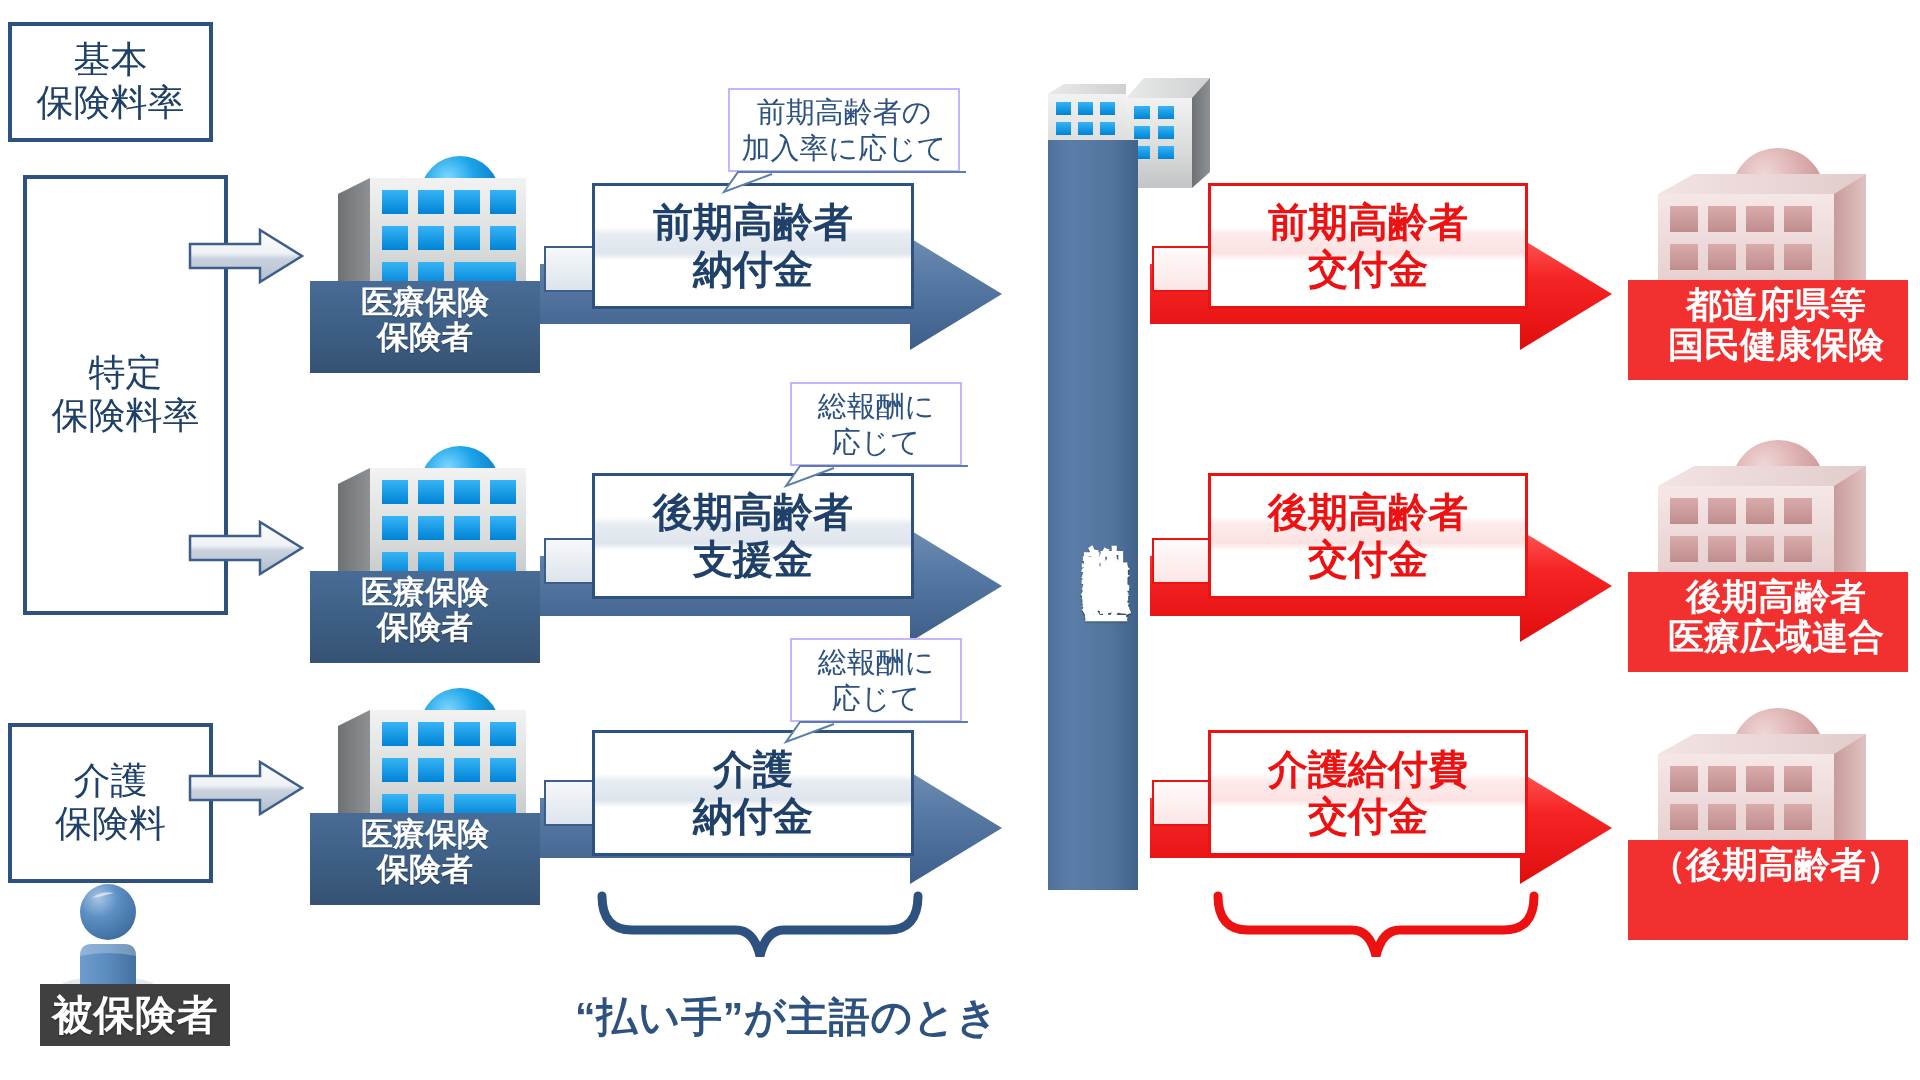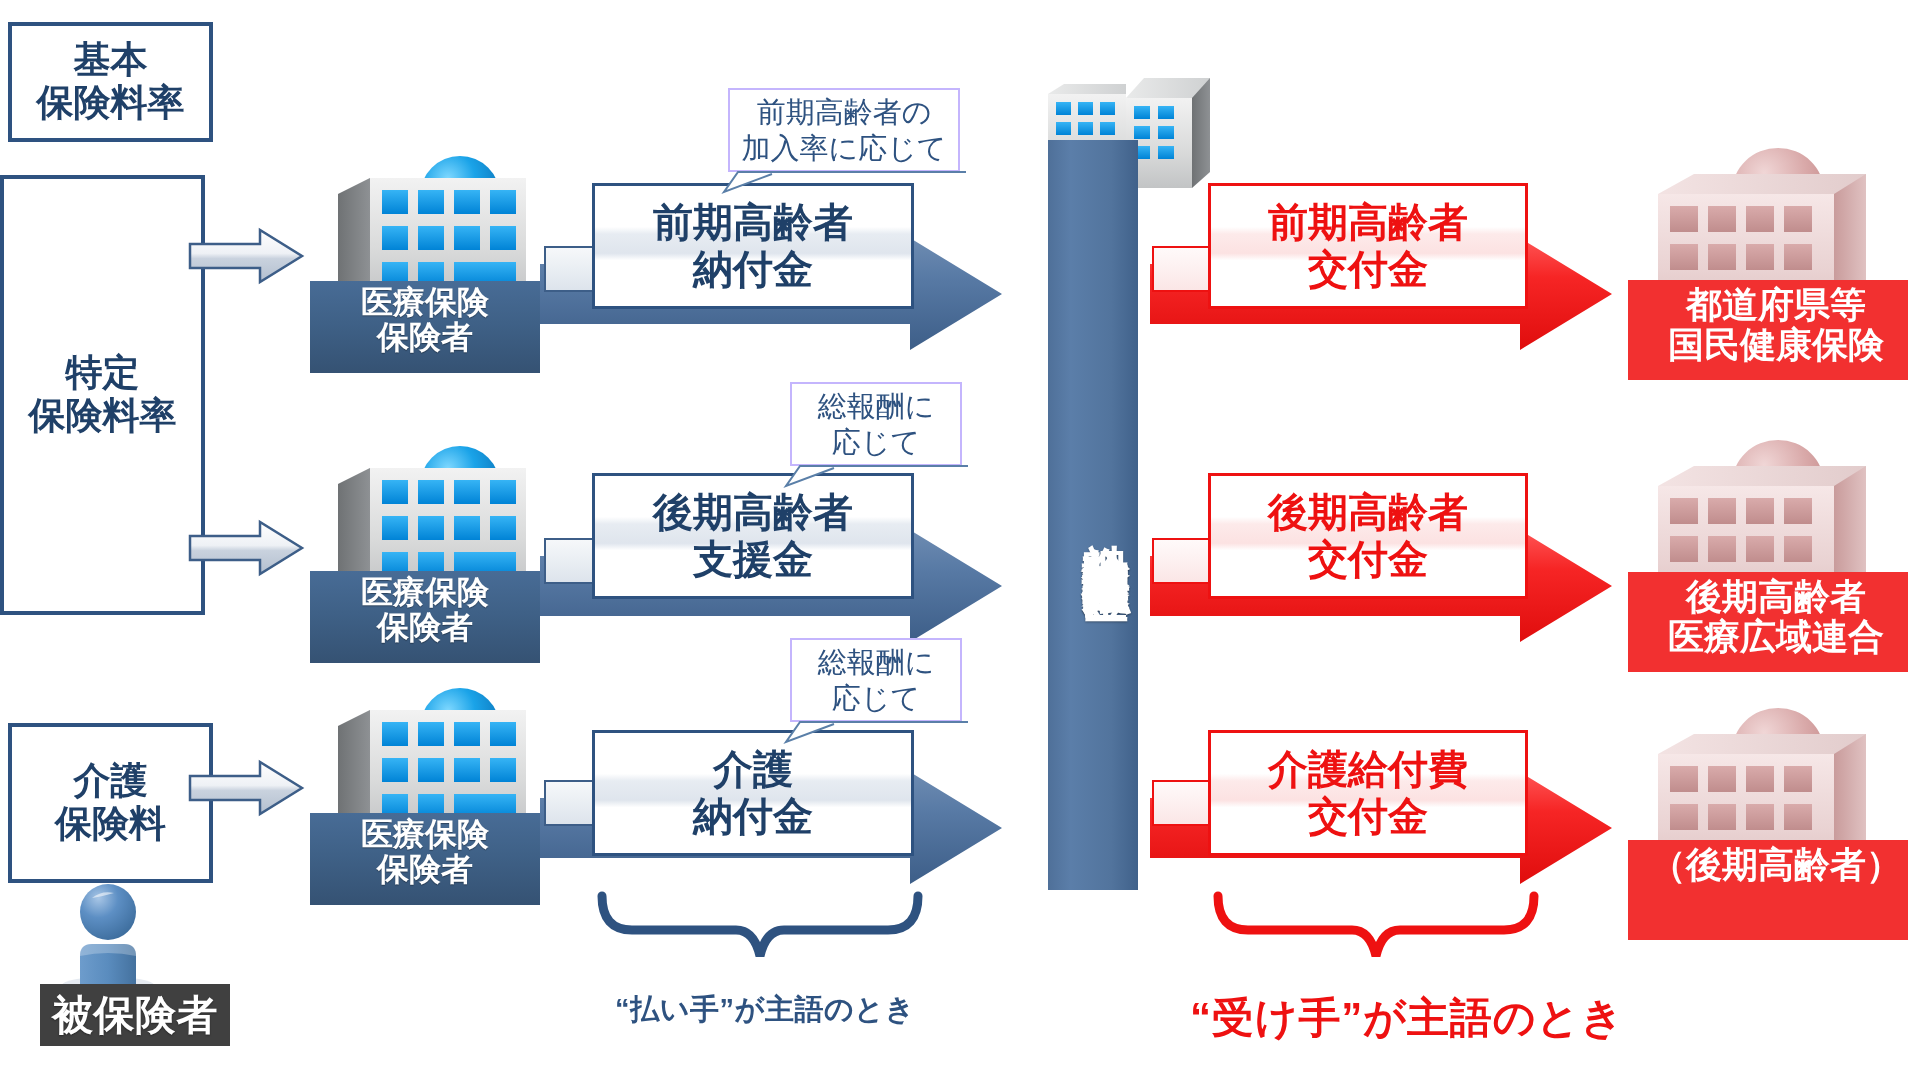--- a/index.html
+++ b/index.html
@@ -8,21 +8,21 @@
     font-family:"Liberation Sans","DejaVu Sans",sans-serif;
   }
   #stage{position:absolute;left:0;top:0;width:1920px;height:1080px;}
 
   .abs{position:absolute;box-sizing:border-box;}
 
   
   .rate-box{
     border:4px solid #2e5280;background:#ffffff;
     display:flex;align-items:center;justify-content:center;
-    text-align:center;color:#1f4068;font-weight:bold;line-height:1.15;
+    text-align:center;color:#1f4068;font-weight:normal;line-height:1.15;
   }
   .rate-box span{display:block;}
 
   
   .insurer{position:absolute;}
   .insurer .blabel{
     position:absolute;left:0;bottom:0;width:100%;
     background:linear-gradient(180deg,#486c96 0%,#3f6187 45%,#355273 100%);
     color:#ffffff;font-weight:bold;text-align:center;
     line-height:1.1;padding:4px 0 6px 0;box-sizing:border-box;
@@ -160,21 +160,21 @@
     </defs>
   </svg>
 
   <div class="abs rate-box" style="left:8px;top:22px;width:205px;height:120px;font-size:37px;">
     <div>
       <span>基本</span>
       <span>保険料率</span>
     </div>
   </div>
 
-  <div class="abs rate-box" style="left:0;top:175px;width:205px;height:440px;font-size:37px;">
+  <div class="abs rate-box" style="left:23px;top:175px;width:205px;height:440px;font-size:37px;">
     <div>
       <span>特定</span>
       <span>保険料率</span>
     </div>
   </div>
 
   <div class="abs rate-box" style="left:8px;top:723px;width:205px;height:160px;font-size:37px;">
     <div>
       <span>介護</span>
       <span>保険料</span>
@@ -477,20 +477,19 @@
       </g>
     </svg>
     <div class="dlabel" style="font-size:36px;height:100px;">
       <div>（後期高齢者）</div>
     </div>
   </div>
 
   <svg class="abs" style="left:596px;top:892px;width:320px;height:72px;">
     <path d="M6 4 q0 34 30 34 h104 q18 0 24 26 q6 -26 24 -26 h104 q30 0 30 -34" fill="none" stroke="#2e5280" stroke-width="9" stroke-linecap="round"></path>
   </svg>
-  <div class="abs caption cap-blue" style="left:575px;top:990px;width:380px;text-align:center;font-size:29px;">“払い手”が主語のとき</div>
+  <div class="abs caption cap-blue" style="left:575px;top:990px;width:380px;text-align:center;font-size:41px;">“払い手”が主語のとき</div>
 
   <svg class="abs" style="left:1212px;top:892px;width:320px;height:72px;">
     <path d="M6 4 q0 34 30 34 h104 q18 0 24 26 q6 -26 24 -26 h104 q30 0 30 -34" fill="none" stroke="#ee1111" stroke-width="9" stroke-linecap="round"></path>
   </svg>
-  <div class="abs caption cap-red" style="left:1190px;top:990px;width:380px;text-align:center;font-size:42px;">“受け手”が主語のとき</div>
 
 </div>
 
 </body></html>

